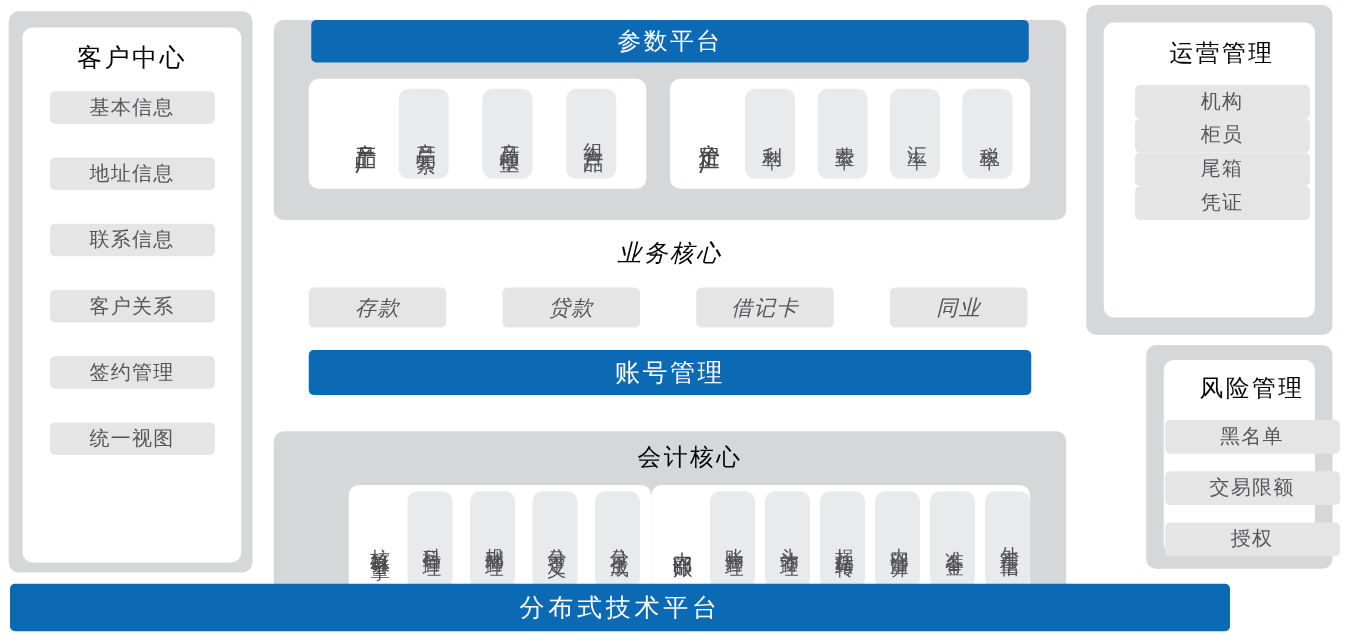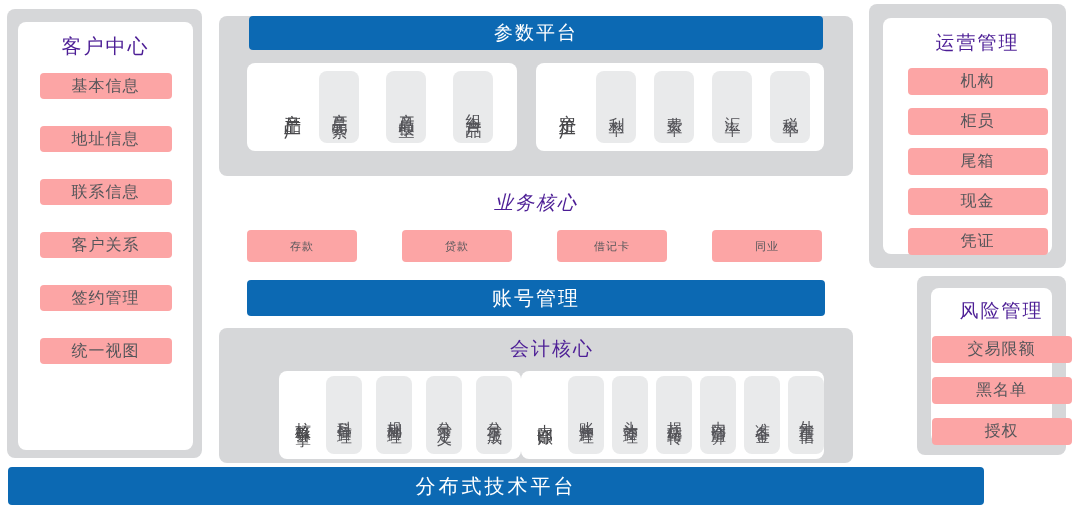--- a/index.html
+++ b/index.html
@@ -3,28 +3,28 @@
 <meta charset="utf-8">
 <style>
   html, body { margin:0; padding:0; }
   body {
     width:1080px; height:514px; position:relative; background:#ffffff;
     font-family:"Liberation Sans", sans-serif; color:#3e3e40; overflow:hidden;
   }
   .gray { background:#d6d7d9; border-radius:8px; box-sizing:border-box; }
   .white-panel { background:#ffffff; border-radius:8px; box-sizing:border-box; }
   .chip {
-    background:#fca5a5; border-radius:4px; color:#55565a;
+    background:#e5e5e5; border-radius:4px; color:#55565a;
     display:flex; align-items:center; justify-content:center; letter-spacing:1px;
   }
   .banner {
     background:#0c69b3; color:#ffffff; border-radius:4px;
     display:flex; align-items:center; justify-content:center; letter-spacing:2px;
   }
-  .title { letter-spacing:2px; color:#4c1d95; }
+  .title { letter-spacing:2px; color:#000000; }
   .vtext { writing-mode:vertical-rl; text-orientation:upright; letter-spacing:3px; }
   .pill {
     background:#e9eaeb; border-radius:8px; color:#525257;
     display:flex; align-items:center; justify-content:center;
   }
 
   
   .col-left { position:absolute; left:7px; top:9px; width:195px; height:449px; padding:13px 9px 8px 11px; }
   .col-left .white-panel { width:100%; height:100%; display:flex; flex-direction:column; align-items:center; }
   .col-left .title { margin-top:11px; font-size:20px; }
@@ -42,43 +42,43 @@
   .pbox .pill { width:40px; height:72px; font-size:16px; }
   .pbox1 { width:270px; padding-left:34px; }
   .pbox1 .vlabel { margin-right:15px; }
   .pbox1 .pills { gap:27px; }
   .pbox2 { width:288px; padding-left:20px; }
   .pbox2 .vlabel { margin-right:17px; }
   .pbox2 .pills { gap:18px; }
 
   .biz-title { margin-top:14px; font-size:19px; text-align:center;font-style:italic; }
   .biz-row { margin-top:14px; display:flex; justify-content:space-between; padding:0 31px 0 28px; }
-  .biz-row .chip { width:110px; height:32px; font-size:11px; }
+  .biz-row .chip { width:110px; height:32px; font-size:17px;font-style:italic; }
   .acct-banner { width:578px; height:36px; margin:18px auto 0; font-size:20px; }
 
-  .acct-block { margin-top:12px; height:135px;padding-left:32px; }
+  .acct-block { margin-top:29px; height:135px;padding-left:32px; }
   .acct-title { padding-top:8px; font-size:19px; text-align:center; }
   .acct-boxes { margin-top:9px; display:flex; justify-content:space-between; padding:0 29px 0 28px; }
   .abox { height:88px; display:flex; align-items:center; }
   .abox .vlabel { font-size:16px; color:#48484b; }
   .abox .pill { width:36px; height:78px; font-size:15px; }
   .abox1 { width:253px; padding-left:13px; }
   .abox1 .vlabel { margin-right:13px; }
   .abox1 .pills { display:flex; gap:14px; }
   .abox2 { width:305px; padding-left:13px; }
   .abox2 .vlabel { margin-right:13px; }
   .abox2 .pills { display:flex; gap:8px; }
 
   
   .col-right { position:absolute; left:869px; top:4px; width:197px; }
   .rbox1 { height:264px; padding:14px; }
   .rbox2 { height:179px; margin-top:8px; padding:12px 14px;margin-left:48px; }
   .col-right .white-panel { width:100%; height:100%; display:flex; flex-direction:column; align-items:center;padding-left:20px; }
   .rbox1 .title { margin-top:12px; font-size:19px; }
-  .rbox1 .chips { margin-top:12px; display:flex; flex-direction:column; gap:13px; }
+  .rbox1 .chips { margin-top:12px; display:flex; flex-direction:column; }
   .rbox2 .title { margin-top:10px; font-size:19px; }
   .rbox2 .chips { margin-top:12px; display:flex; flex-direction:column; gap:14px; }
   .col-right .chip { width:140px; height:27px; font-size:16px; }
 
   
   .bottom-banner { position:absolute; left:8px; top:467px; width:976px; height:38px; font-size:20px; letter-spacing:3px; }
 </style>
 </head>
 <body>
 
@@ -192,30 +192,29 @@
 </div>
 
 <div class="col-right">
   <div class="rbox1 gray">
     <div class="white-panel">
       <div class="title">运营管理</div>
       <div class="chips">
         <div class="chip">机构</div>
         <div class="chip">柜员</div>
         <div class="chip">尾箱</div>
-        <div class="chip">现金</div>
         <div class="chip">凭证</div>
       </div>
     </div>
   </div>
   <div class="rbox2 gray">
     <div class="white-panel">
       <div class="title">风险管理</div>
       <div class="chips">
+        <div class="chip">黑名单</div>
         <div class="chip">交易限额</div>
-        <div class="chip">黑名单</div>
         <div class="chip">授权</div>
       </div>
     </div>
   </div>
 </div>
 
 <div class="banner bottom-banner">分布式技术平台</div>
 
 </body></html>

